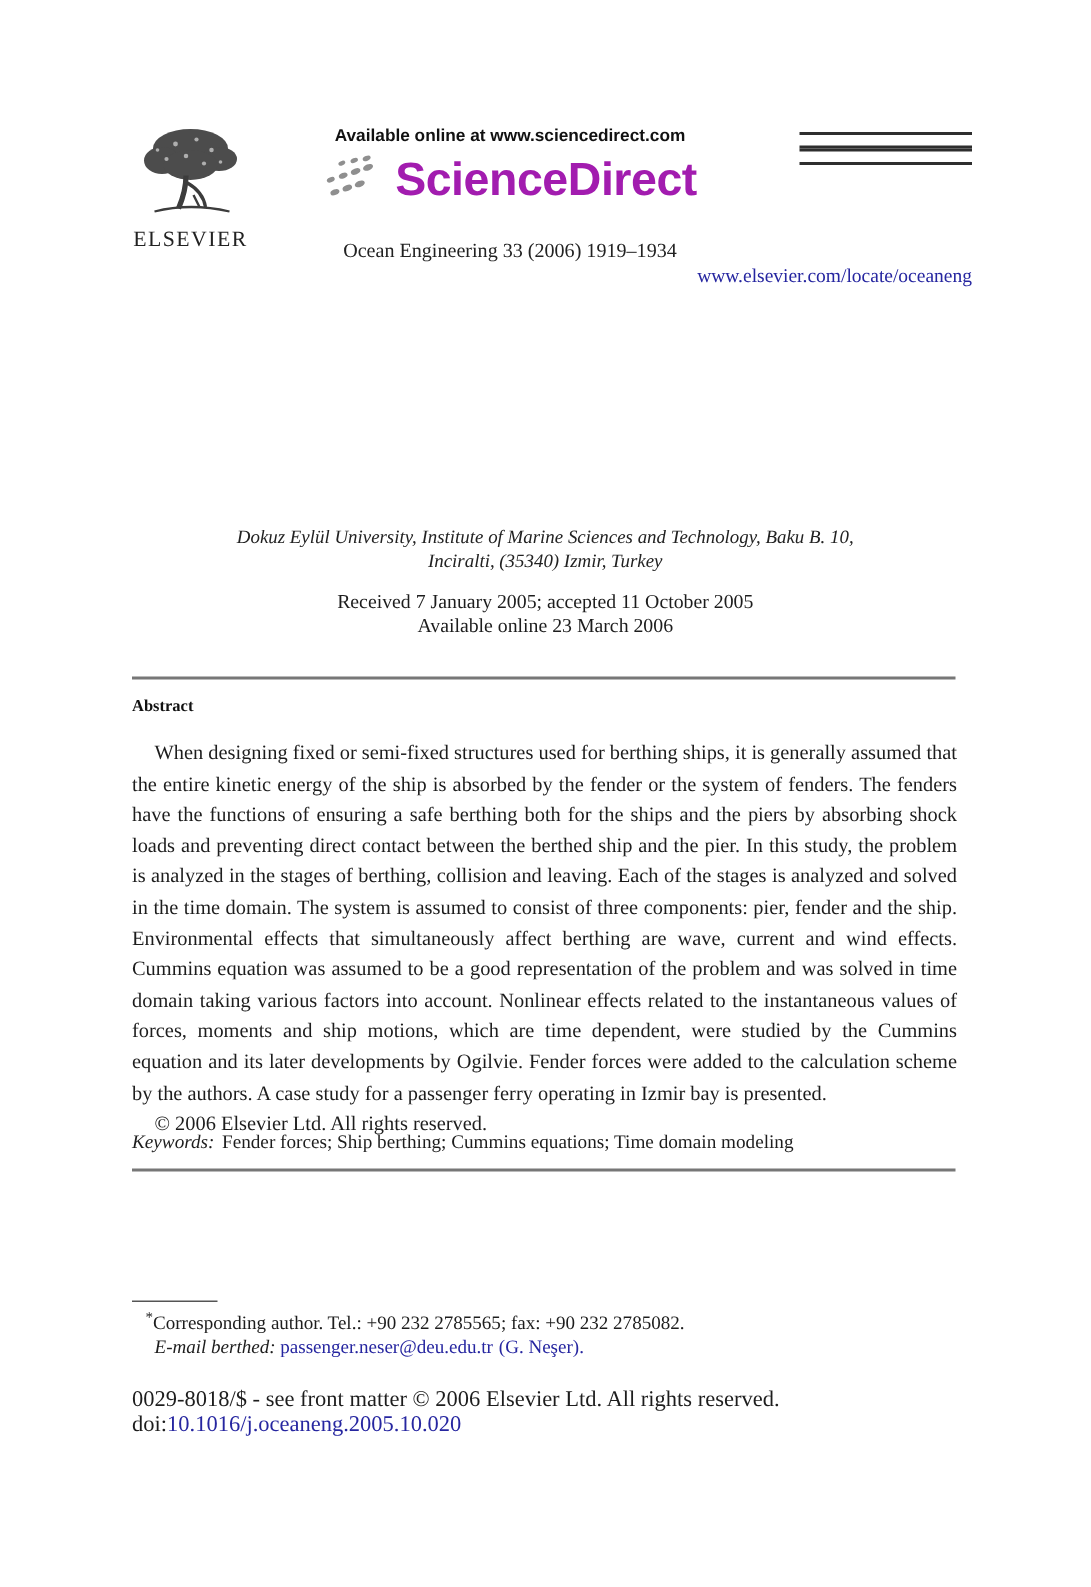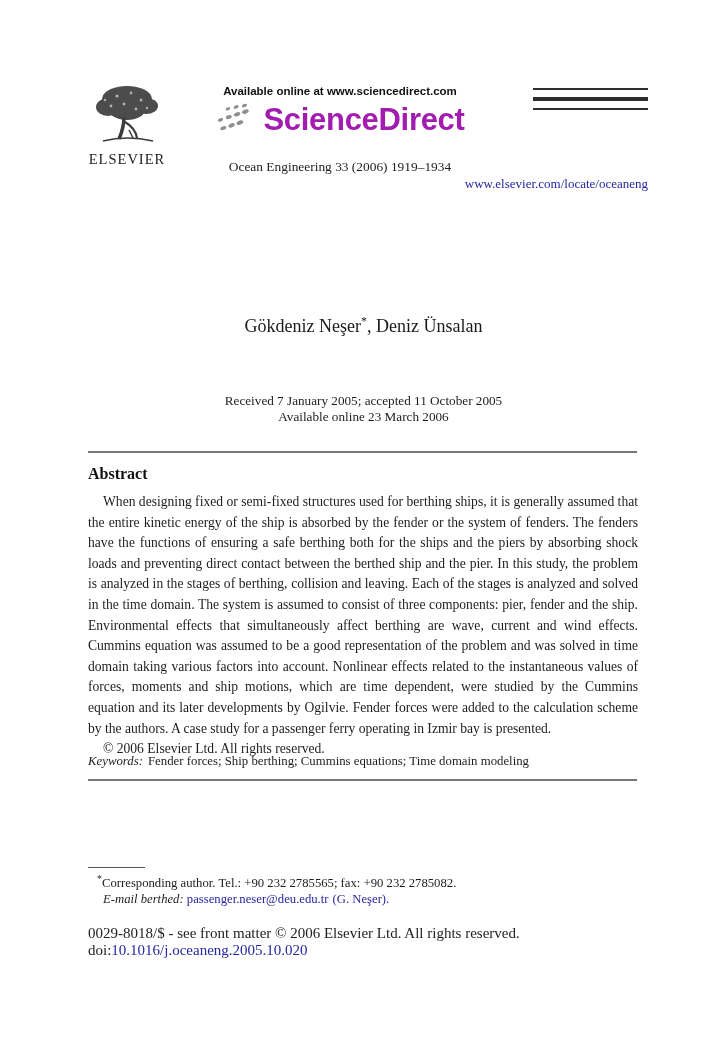--- a/index.html
+++ b/index.html
@@ -30,21 +30,21 @@
            font-size:25px; line-height:30px; color:#151515; }
   .authors { position:absolute; top:314px; left:88px; width:551px; text-align:center;
              font-size:18px; color:#1a1a1a; }
   .authors sup { font-size:12px; }
   .affiliation { position:absolute; top:351px; left:88px; width:551px; text-align:center;
                  font-style:italic; font-size:12.6px; line-height:15.5px; color:#222; }
   .dates { position:absolute; top:393px; left:88px; width:551px; text-align:center;
            font-size:13.2px; line-height:15.5px; color:#1d1d1d; }
   
   .rule-a { position:absolute; top:451px; left:88px; width:549px; height:1.5px; background:#777; }
-  .abstract-h { position:absolute; top:465px; left:88px; font-size:16px; font-weight:700; color:#111; }
+  .abstract-h { position:absolute; top:465px; left:88px; font-size:11px; font-weight:700; color:#111; }
   .abstract-body { position:absolute; top:492px; left:88px; width:550px; font-size:13.6px;
                    line-height:20.6px; text-align:justify; color:#1d1d1d; }
   .abstract-body p { margin:0; text-indent:15px; }
   .copyright { text-indent:0; text-align:left; }
   .keywords { position:absolute; top:754px; left:88px; width:549px; font-size:12.8px; color:#1d1d1d; }
   .keywords .lbl { font-style:italic; margin-right:5px; }
   .rule-b { position:absolute; top:779px; left:88px; width:549px; height:1.5px; background:#777; }
   
   .fn-rule { position:absolute; top:867px; left:88px; width:57px; height:1px; background:#555; }
   .footnote { position:absolute; top:871px; left:88px; width:549px; font-size:12.7px;
@@ -115,22 +115,25 @@
 
   <div class="right-head">
     <div class="dbl-rule"></div>
     <div class="dbl-rule"></div>
   </div>
   <div class="journal-url">
     <a class="link">www.elsevier.com/locate/oceaneng</a>
   </div>
 
 
-  <div class="authors"><span>Gökdeniz Neşer</span><sup>*</sup><span>, </span><span>Deniz Ünsalan</span></div>
 
+  <div class="affiliation">
+    <div>Dokuz Eylül University, Institute of Marine Sciences and Technology, Baku B. 10,</div>
+    <div>Inciralti, (35340) Izmir, Turkey</div>
+  </div>
 
   <div class="dates">
     <div>Received 7 January 2005; accepted 11 October 2005</div>
     <div>Available online 23 March 2006</div>
   </div>
 
   <div class="rule-a"></div>
   <div class="abstract-h">Abstract</div>
   <div class="abstract-body">
     <p>When designing fixed or semi-fixed structures used for berthing ships, it is generally assumed that the entire kinetic energy of the ship is absorbed by the fender or the system of fenders. The fenders have the functions of ensuring a safe berthing both for the ships and the piers by absorbing shock loads and preventing direct contact between the berthed ship and the pier. In this study, the problem is analyzed in the stages of berthing, collision and leaving. Each of the stages is analyzed and solved in the time domain. The system is assumed to consist of three components: pier, fender and the ship. Environmental effects that simultaneously affect berthing are wave, current and wind effects. Cummins equation was assumed to be a good representation of the problem and was solved in time domain taking various factors into account. Nonlinear effects related to the instantaneous values of forces, moments and ship motions, which are time dependent, were studied by the Cummins equation and its later developments by Ogilvie. Fender forces were added to the calculation scheme by the authors. A case study for a passenger ferry operating in Izmir bay is presented.</p>

